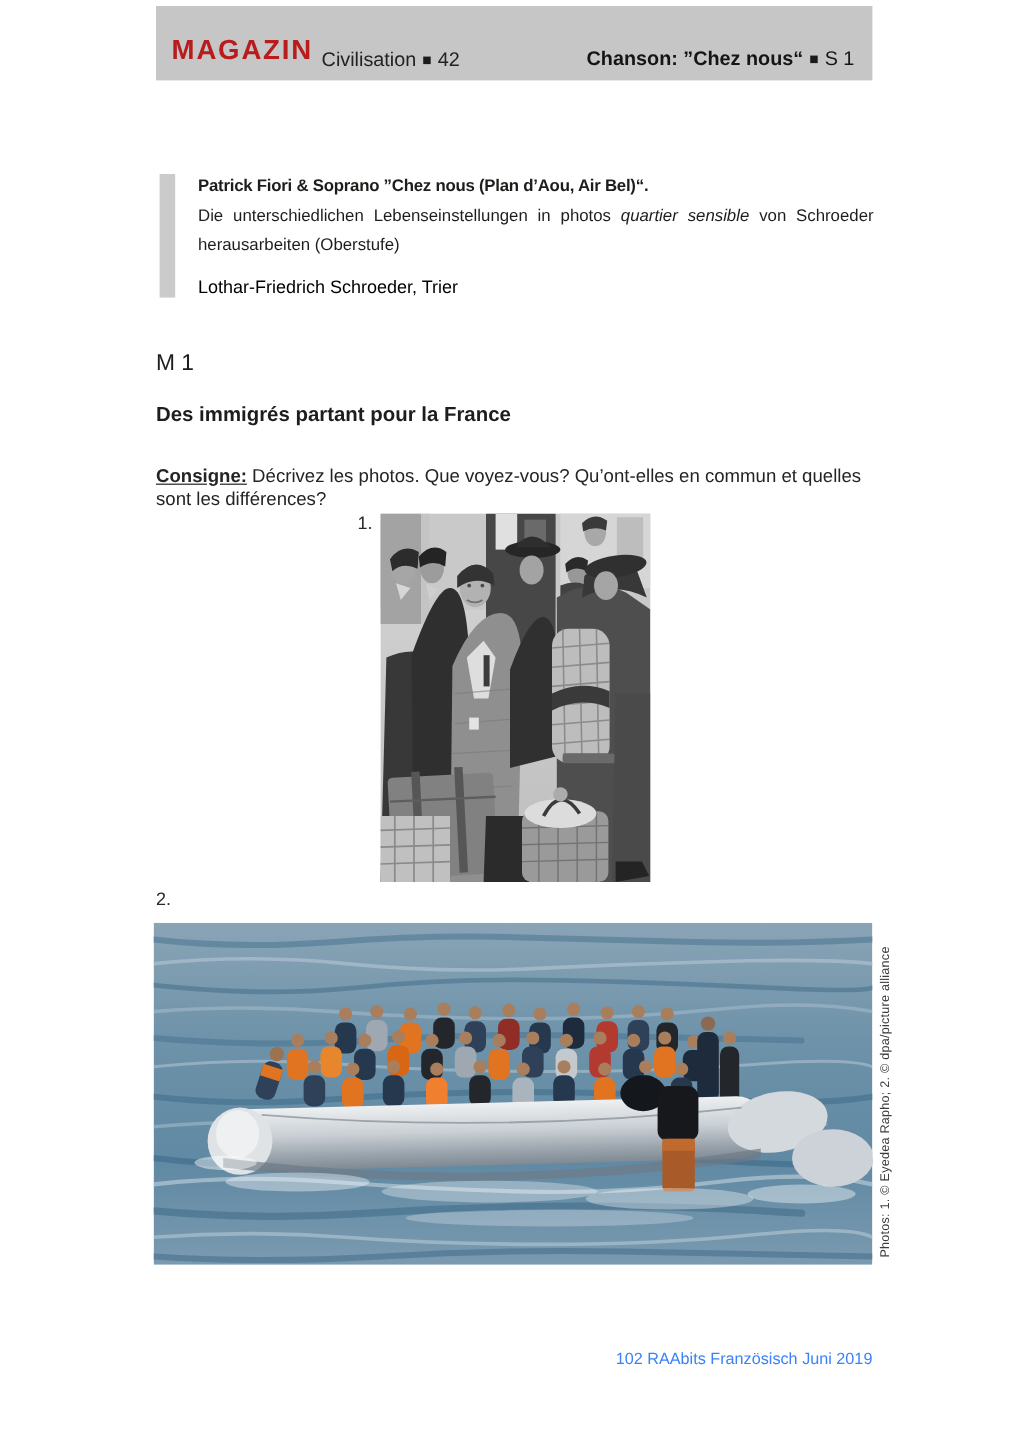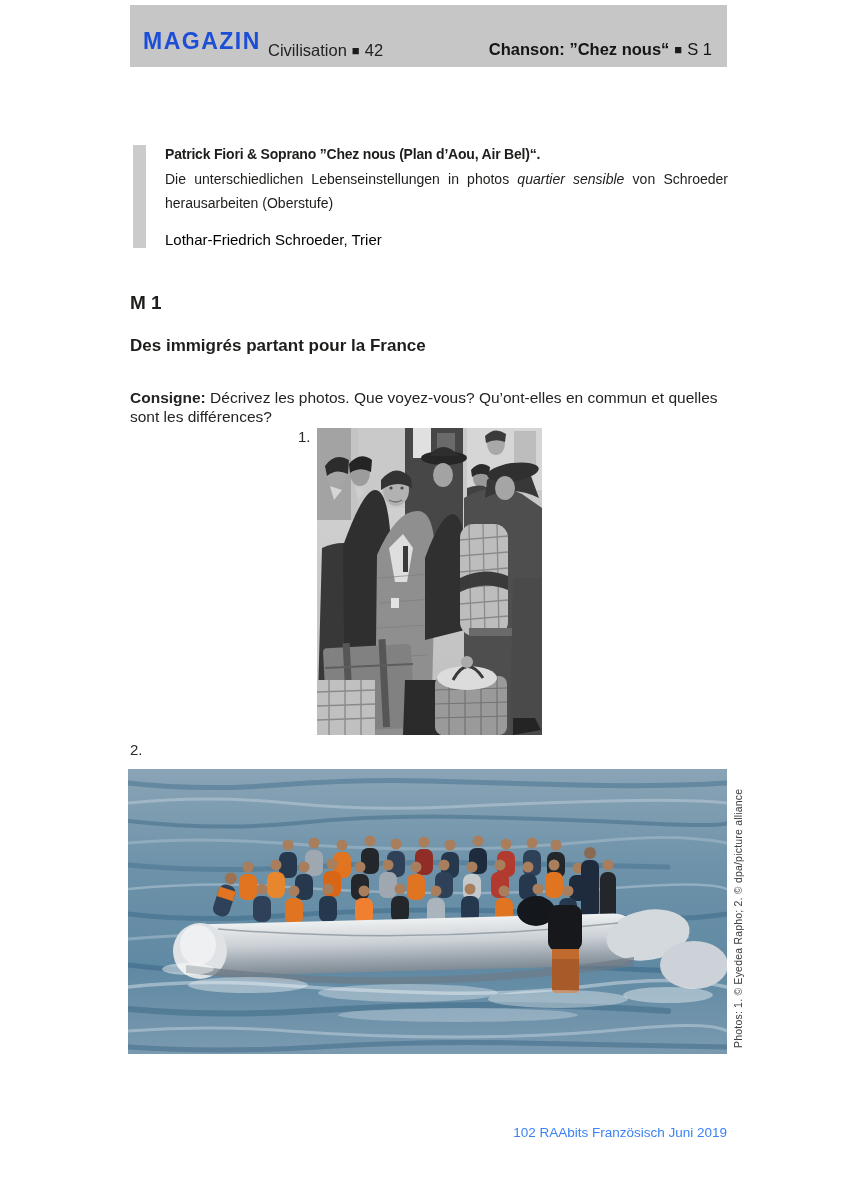--- a/index.html
+++ b/index.html
@@ -4,38 +4,38 @@
 <style>
   :root{
     --header-bar:#c6c6c6; --accent-bar:#cbcbcb; --text:#1d1d1b;
   }
   html,body{margin:0;padding:0;background:#ffffff;}
   body{width:855px;height:1200px;font-family:"Liberation Sans",sans-serif;color:var(--text);}
   .page{position:relative;width:855px;height:1200px;background:#fff;overflow:hidden;}
 
   
   .header-bar{position:absolute;left:130px;top:5px;width:597px;height:62px;background:var(--header-bar);}
-  .magazin{position:absolute;left:13px;top:23px;font-size:23px;font-weight:bold;letter-spacing:1.5px;color:#1d4ed8;}
+  .magazin{position:absolute;left:13px;top:23px;font-size:23px;font-weight:bold;letter-spacing:1.5px;color:#b91c1c;}
   .hdr-section{position:absolute;left:138px;bottom:7px;font-size:16.5px;color:#222;}
   .hdr-chapter{position:absolute;right:15px;bottom:8px;font-size:16.5px;color:#151515;}
   .hdr-chapter .bold{font-weight:bold;text-align:center;}
   .sq{font-size:13px;vertical-align:1px;margin:0 5px;color:#1b1b1b;}
 
   
   .accent-bar{position:absolute;left:133px;top:145px;width:13px;height:103px;background:var(--accent-bar);}
   .title-wrap{position:absolute;left:165px;top:142px;width:563px;font-size:14px;line-height:24.5px;}
   .title-line{font-weight:bold;white-space:nowrap;letter-spacing:-0.2px;}
   .subtitle{text-align:justify;}
   .author{position:absolute;left:165px;top:231px;font-size:15px;color:#000000;}
 
   
-  .m-code{position:absolute;left:130px;top:292px;font-size:19px;font-weight:bold;}
+  .m-code{position:absolute;left:130px;top:292px;font-size:19px;font-weight:normal;}
   .m-title{position:absolute;left:130px;top:336px;font-size:17px;font-weight:bold;}
   .consigne{position:absolute;left:130px;top:372px;width:594px;font-size:15.5px;line-height:19.5px;color:#242424;}
-  .consigne b{font-weight:bold;}
+  .consigne b{font-weight:bold;text-decoration:underline;}
 
   
   .photo1-label{position:absolute;left:298px;top:428px;font-size:15px;color:#2a2a2a;}
   .photo1{position:absolute;left:317px;top:428px;width:225px;height:307px;}
   .photo2-label{position:absolute;left:130px;top:741px;font-size:15px;color:#2a2a2a;}
   .photo2{position:absolute;left:128px;top:769px;width:599px;height:285px;}
   figure{margin:0;padding:0;}
   figure svg{display:block;width:100%;height:100%;}
 
   .credit{position:absolute;left:732px;top:1048px;width:260px;transform:rotate(-90deg);

